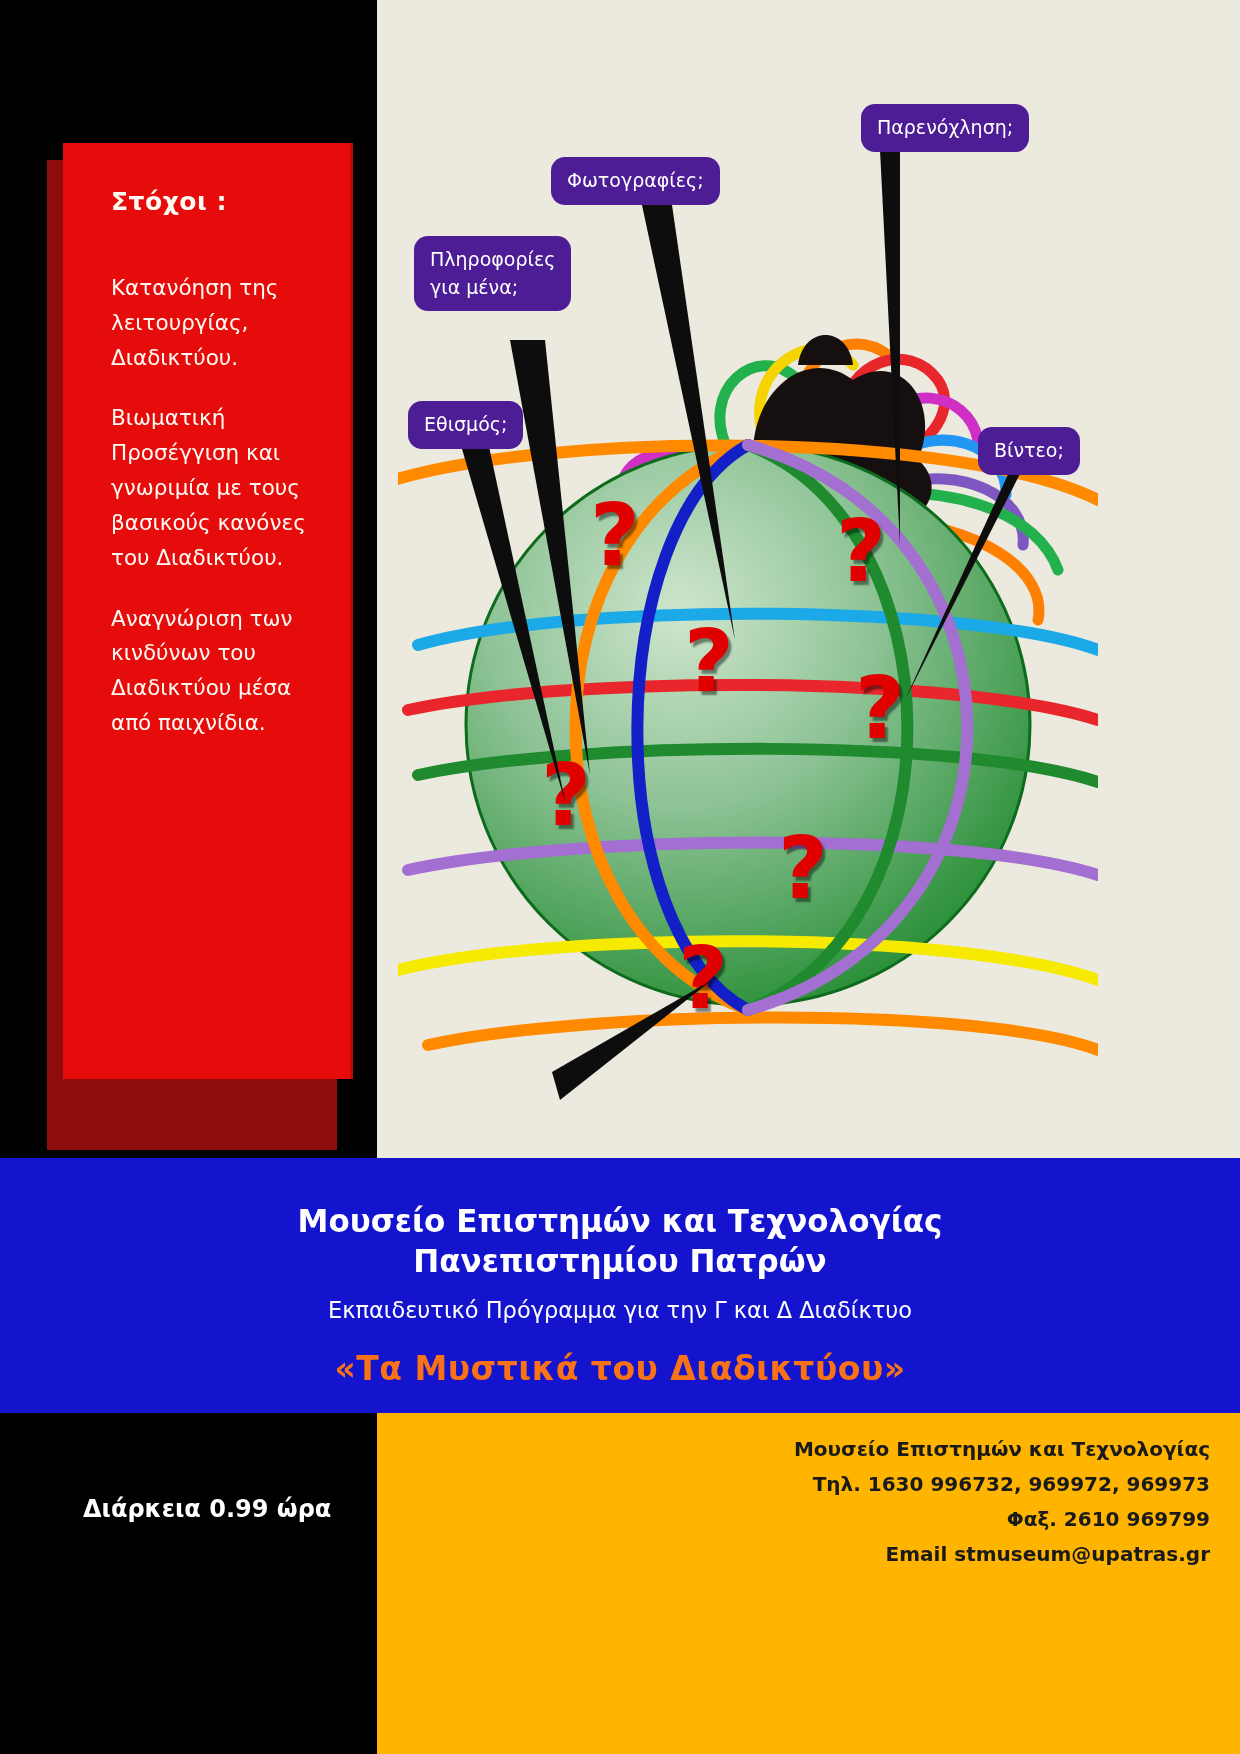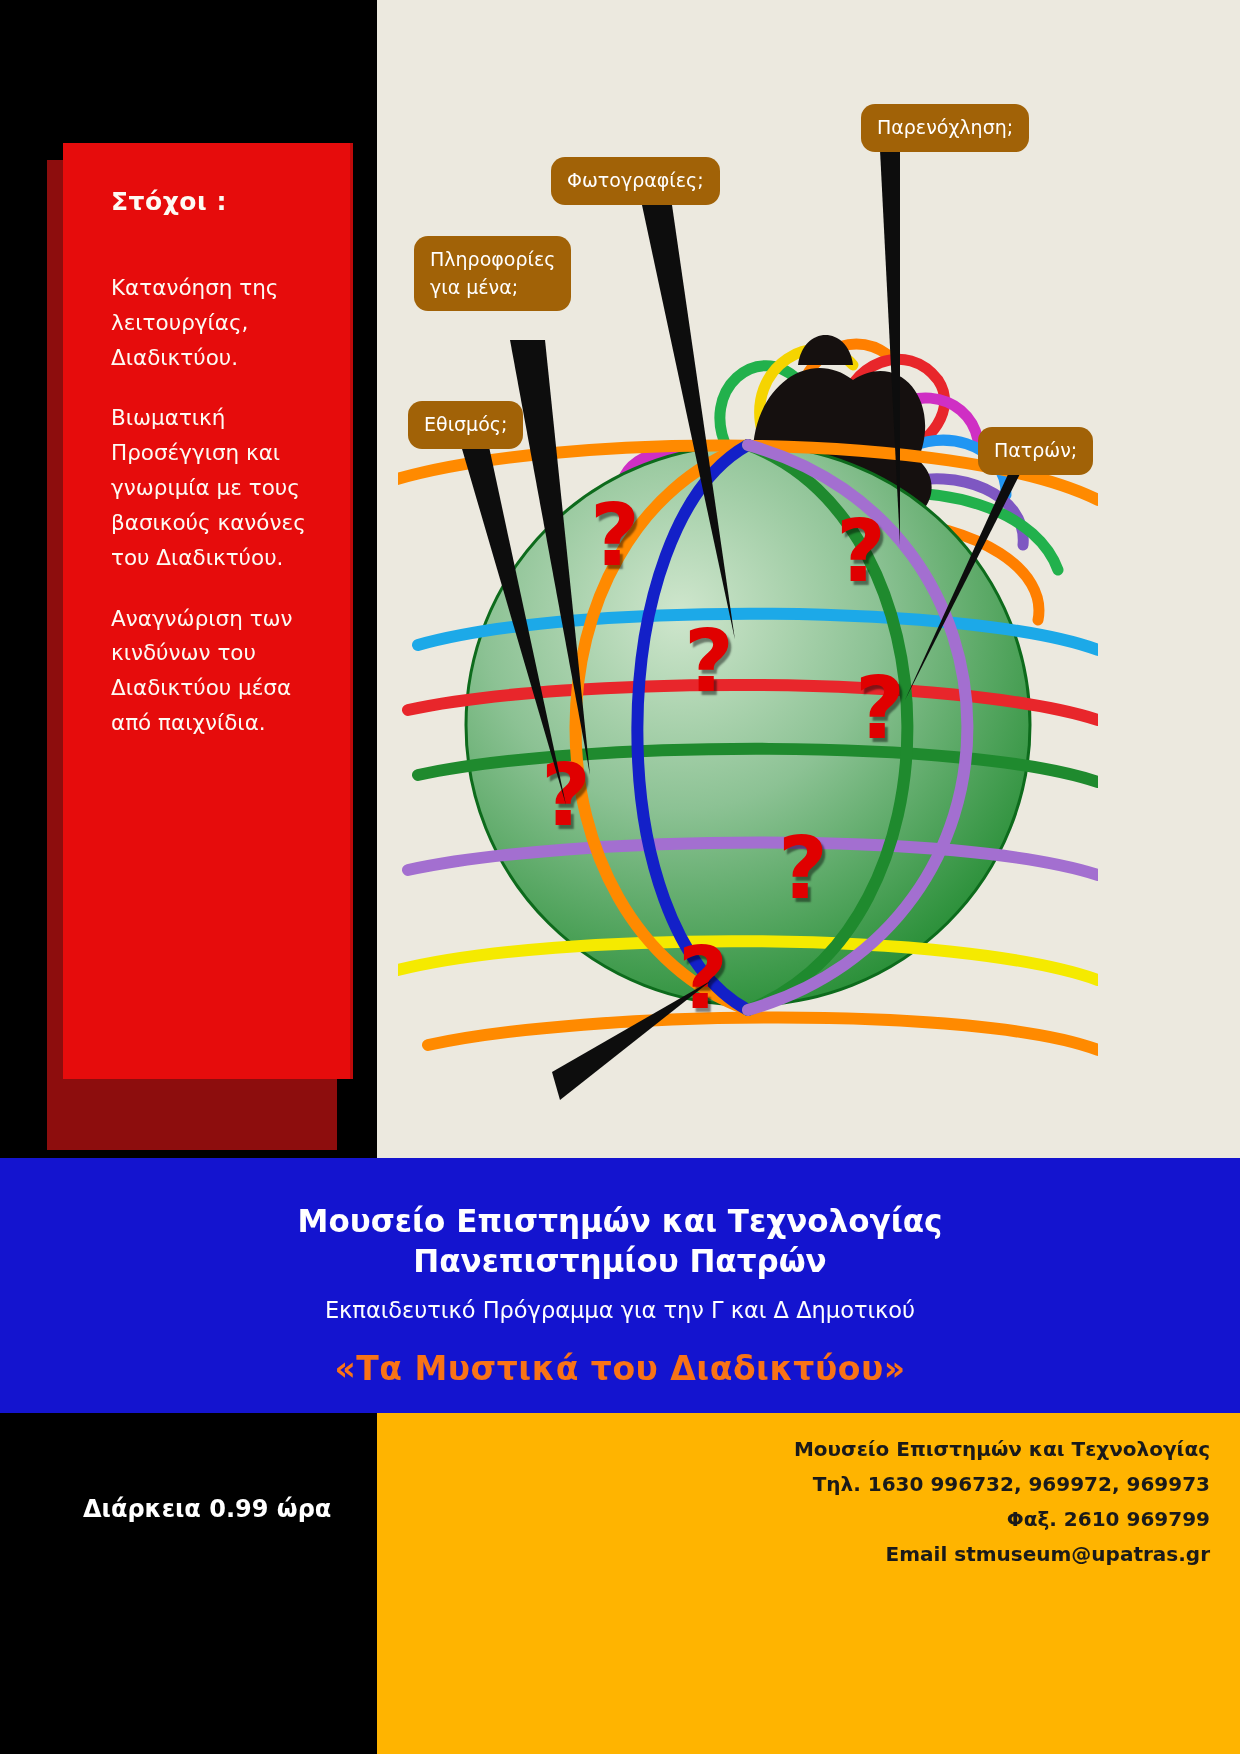--- a/index.html
+++ b/index.html
@@ -44,21 +44,21 @@
   
   .qm{
     position:absolute;color:#e00000;font-weight:bold;
     font-family:"DejaVu Sans","Liberation Sans",sans-serif;
     text-shadow:3px 4px 2px rgba(0,0,0,.45);
     line-height:1;user-select:none;
   }
 
   
   .bubble{
-    position:absolute;background:#a16207;color:#ffffff;
+    position:absolute;background:#4c1d95;color:#ffffff;
     border-radius:14px;padding:10px 16px;
     font-size:19px;line-height:1.45;font-weight:400;
     white-space:pre-line;z-index:40;
   }
   .bubble.small{font-size:15.5px;border-radius:10px;padding:8px 12px;line-height:1.5;}
 
   
   .blue-band{
     position:absolute;left:0;top:1158px;width:1240px;height:255px;background:#1414cf;
     text-align:center;color:#fff;
@@ -163,39 +163,39 @@
       <polygon points="460,442 488,442 566,805" fill="#0d0d0d"></polygon>
       <polygon points="1010,470 1022,470 905,700" fill="#0d0d0d"></polygon>
       <polygon points="552,1072 560,1100 712,980" fill="#0d0d0d"></polygon>
     </svg>
 
     <div class="bubble" style="left:861px;top:104px;">Παρενόχληση;</div>
     <div class="bubble" style="left:551px;top:157px;">Φωτογραφίες;</div>
     <div class="bubble" style="left:414px;top:236px;">Πληροφορίες
 για μένα;</div>
     <div class="bubble" style="left:408px;top:401px;">Εθισμός;</div>
-    <div class="bubble" style="left:978px;top:427px;">Πατρών;</div>
+    <div class="bubble" style="left:978px;top:427px;">Βίντεο;</div>
 
     <div class="red-shadow"></div>
     <div class="red-panel">
       <div class="inner">
         <div class="goals-title">Στόχοι :</div>
         <p class="goal">Κατανόηση της λειτουργίας, Διαδικτύου.</p>
         <p class="goal">Βιωματική Προσέγγιση και γνωριμία με τους βασικούς κανόνες του Διαδικτύου.</p>
         <p class="goal">Αναγνώριση των  κινδύνων του Διαδικτύου μέσα από παιχνίδια.</p>
       </div>
     </div>
   </div>
 
   <div class="blue-band">
     <div class="mus-title">
       <div>Μουσείο  Επιστημών και Τεχνολογίας</div>
       <div>Πανεπιστημίου Πατρών</div>
     </div>
-    <div class="mus-sub">Εκπαιδευτικό Πρόγραμμα για την Γ και Δ Δημοτικού</div>
+    <div class="mus-sub">Εκπαιδευτικό Πρόγραμμα για την Γ και Δ Διαδίκτυο</div>
     <div class="mus-prog">«Τα Μυστικά του Διαδικτύου»</div>
   </div>
 
   <div class="bottom"></div>
   <div class="orange"></div>
   <div class="duration">Διάρκεια  0.99 ώρα</div>
   <div class="contact">
     <div>Μουσείο Επιστημών και Τεχνολογίας</div>
     <div>Τηλ. 1630 996732, 969972, 969973</div>
     <div>Φαξ. 2610 969799</div>

